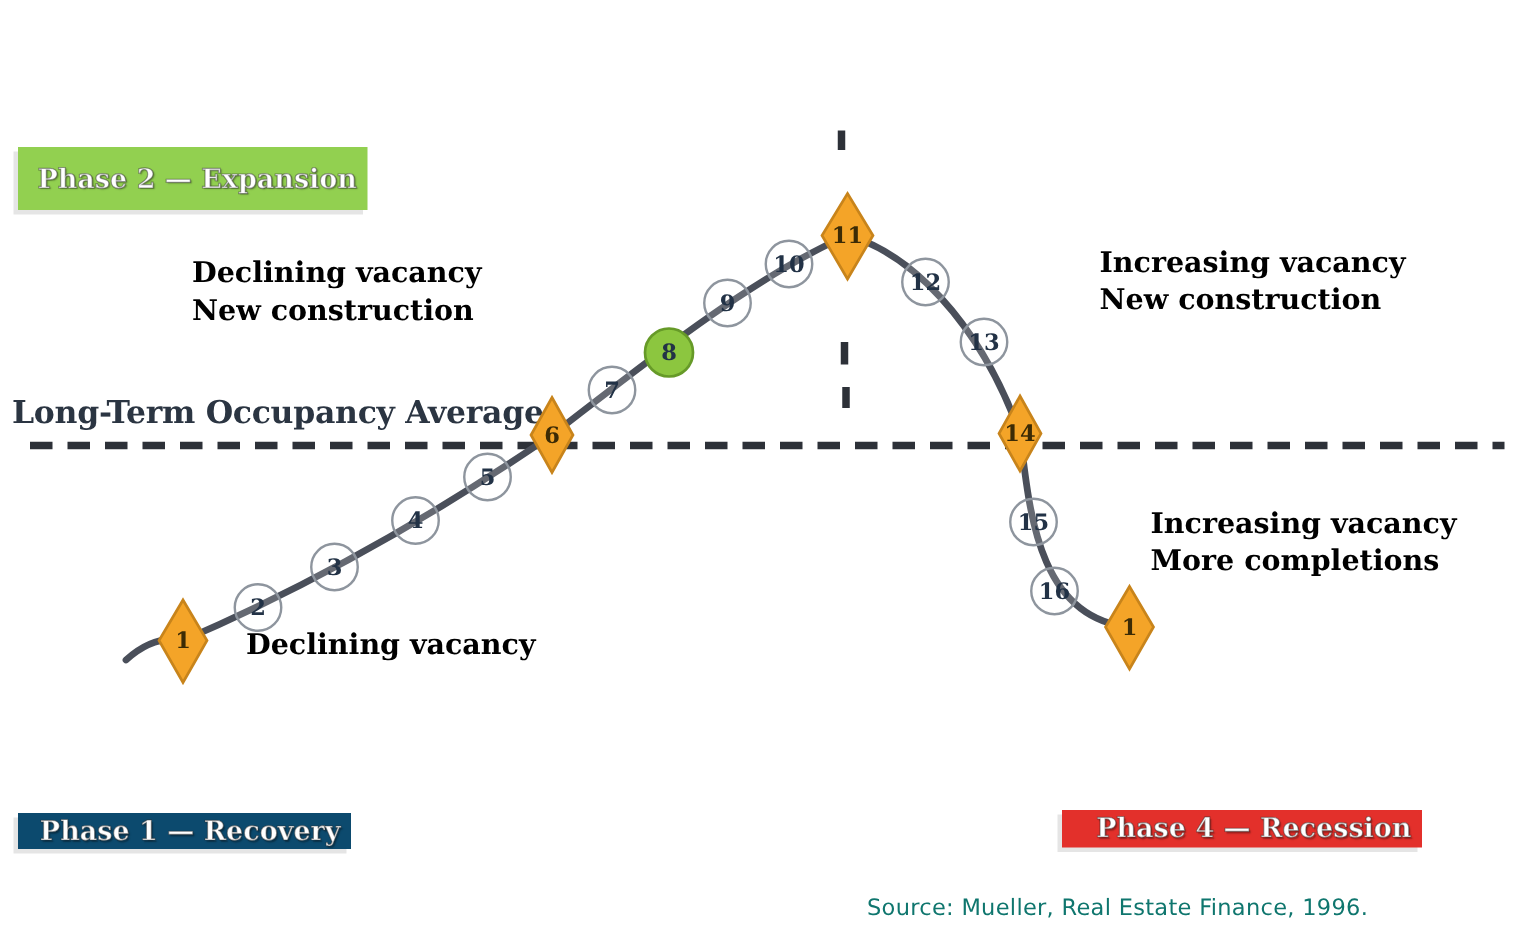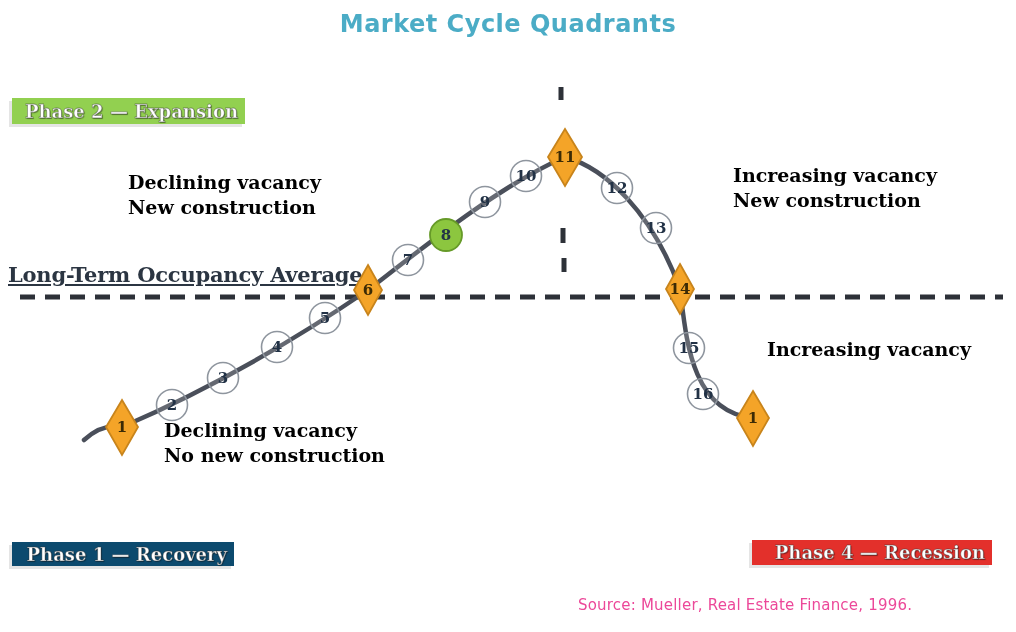--- a/index.html
+++ b/index.html
@@ -6,67 +6,66 @@
   .stage{
     position:relative;width:1016px;height:632px;background:#ffffff;
     font-family:"DejaVu Serif", serif;overflow:hidden;
   }
   .title{
     position:absolute;left:0;top:10px;width:100%;text-align:center;
     font-family:"DejaVu Sans", sans-serif;font-weight:bold;font-size:24px;
     letter-spacing:.5px;color:#4BACC6;
   }
   .phase-box{
-    position:absolute;height:26px;box-sizing:border-box;
+    position:absolute;height:42px;box-sizing:border-box;
     display:flex;align-items:center;justify-content:flex-end;
     padding-right:7px;
     font-weight:bold;font-size:18px;color:#ffffff;white-space:nowrap;
     -webkit-text-stroke:0.8px rgba(45,45,45,.45);
     text-shadow:1px 1px 1px rgba(0,0,0,.35);
     box-shadow:-3px 3px 0 rgba(0,0,0,.10);
   }
   .p2{left:12px;top:98px;width:233px;background:#92D050;}
   .p3{left:710px;top:97px;width:248px;background:#F2A232;}
   .p1{left:12px;top:542px;width:222px;background:#0c4a6e;height:24px;}
-  .p4{left:708px;top:540px;width:240px;background:#E3302B;height:25px;margin-left:44px;}
+  .p4{left:708px;top:540px;width:240px;background:#E3302B;height:25px;}
   .ann{
     position:absolute;font-weight:bold;font-size:19px;line-height:25px;
     color:#000000;white-space:nowrap;
   }
   .ann-expansion{left:128px;top:170px;}
   .ann-hypersupply{left:733px;top:163px;}
   .ann-recovery{left:164px;top:418px;}
   .ann-recession{left:767px;top:337px;}
   .lt-label{
     position:absolute;left:8px;top:262px;font-weight:bold;font-size:21px;
-    color:#2B3542;letter-spacing:-.2px;white-space:nowrap;text-decoration:underline;
+    color:#2B3542;letter-spacing:-.2px;white-space:nowrap;
   }
   .source{
     position:absolute;left:578px;top:596px;
-    font-family:"DejaVu Sans", sans-serif;font-size:15px;color:#ec4899;
+    font-family:"DejaVu Sans", sans-serif;font-size:15px;color:#0f766e;
     letter-spacing:.2px;
   }
   svg.canvas{position:absolute;left:0;top:0;}
   .curve{fill:none;stroke:#4A4F5A;stroke-width:4.5;stroke-linecap:round;stroke-linejoin:round;}
   .dash{stroke:#2D3138;stroke-width:5;fill:none;}
   .pt-circle{fill:rgba(255,255,255,0.15);stroke:#8E959E;stroke-width:1.6;}
   .pt-green{fill:#8CC63F;stroke:#669A28;stroke-width:1.8;}
   .pt-diamond{fill:#F4A428;stroke:#C8841B;stroke-width:1.8;}
   .num{
     font-family:"DejaVu Serif", serif;font-size:15px;font-weight:bold;
     fill:#223246;text-anchor:middle;
   }
   .num-d{fill:#3C2B05;}
 </style>
 </head>
 <body>
 
 <div class="stage">
 
-  <div class="title">Market Cycle Quadrants</div>
 
   <div class="phase-box p2">Phase 2 — Expansion</div>
   <div class="phase-box p1">Phase 1 — Recovery</div>
   <div class="phase-box p4">Phase 4 — Recession</div>
 
   <div class="lt-label">Long-Term Occupancy Average</div>
 
   <svg class="canvas" width="1016" height="632" viewBox="0 0 1016 632">
 
     <line class="dash" x1="20" y1="297" x2="1003" y2="297" stroke-dasharray="15 10"></line>
@@ -175,22 +174,22 @@
     <div>New construction</div>
   </div>
 
   <div class="ann ann-hypersupply">
     <div>Increasing vacancy</div>
     <div>New construction</div>
   </div>
 
   <div class="ann ann-recovery">
     <div>Declining vacancy</div>
-    <div>No new construction</div>
   </div>
 
   <div class="ann ann-recession">
     <div>Increasing vacancy</div>
+    <div>More completions</div>
   </div>
 
   <div class="source">Source: Mueller, Real Estate Finance, 1996.</div>
 
 </div>
 
 </body></html>

